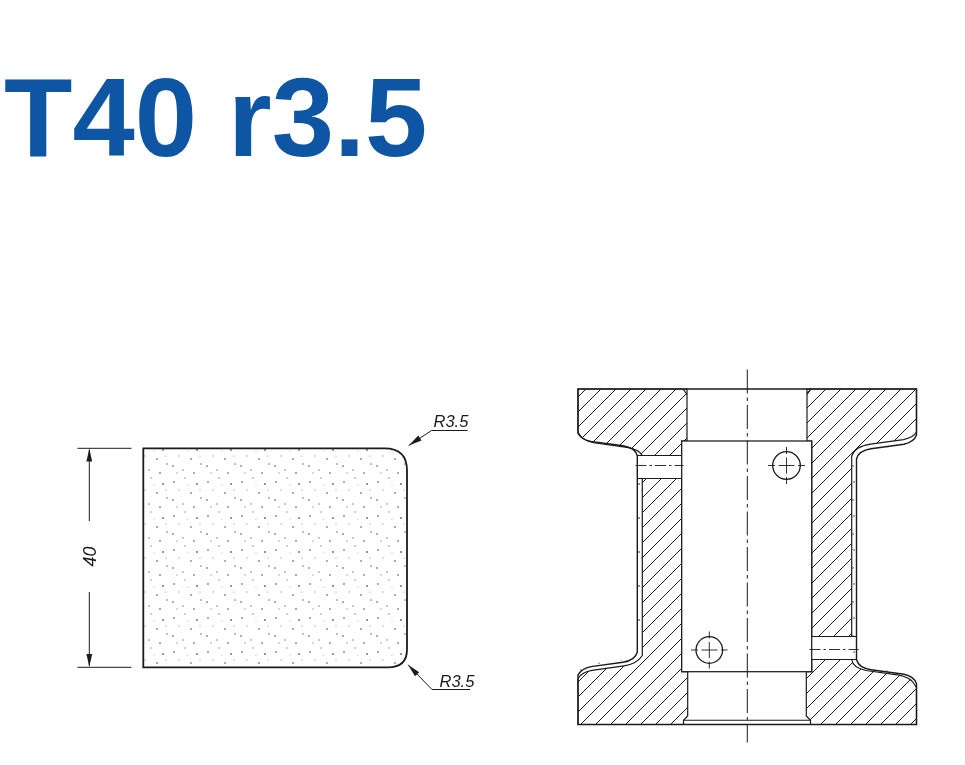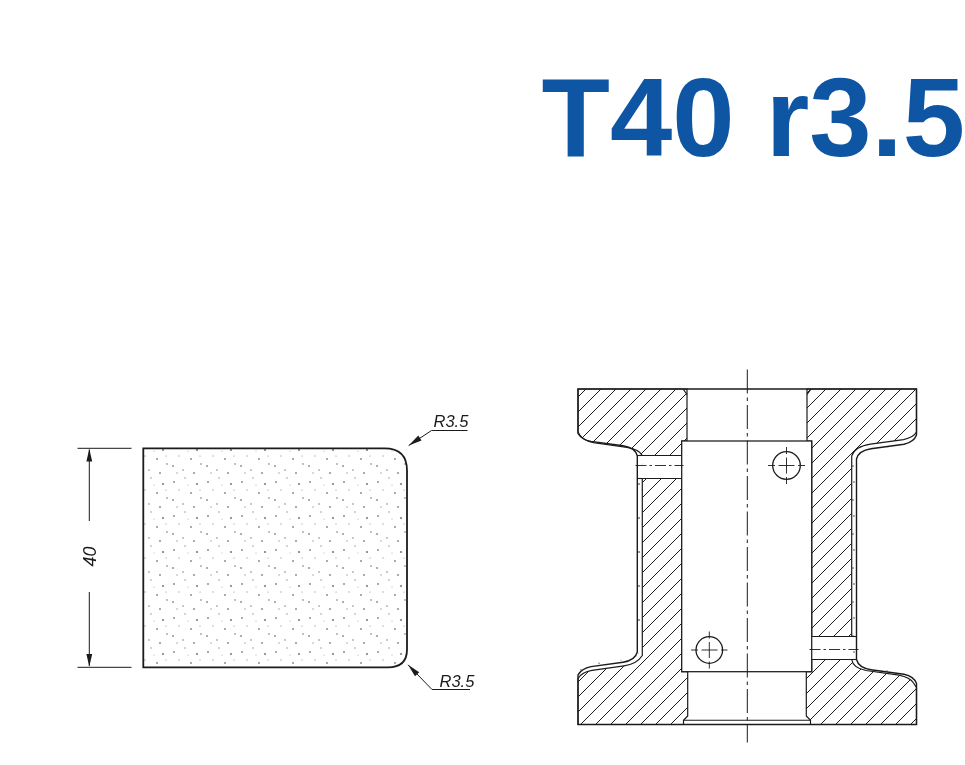--- a/index.html
+++ b/index.html
@@ -3,21 +3,21 @@
 <meta charset="utf-8">
 <style>
   html,body{margin:0;padding:0;}
   body{
     width:965px;height:765px;position:relative;overflow:hidden;
     background:#ffffff;
     font-family:"Liberation Sans", sans-serif;
   }
   .page-title{
     position:absolute;top:62px;left:0;width:965px;
-    text-align:right;padding-left:4px;box-sizing:border-box;
+    text-align:left;padding-left:4px;box-sizing:border-box;
     font-weight:bold;font-size:112px;line-height:1.0;letter-spacing:0px;
     color:#0E56A4;
     font-family:"Liberation Sans", sans-serif;
   }
   svg{position:absolute;top:0;left:0;}
   .cad-text{
     font-family:"Liberation Sans", sans-serif;
     font-style:italic;
     fill:#1b1b1b;
   }

